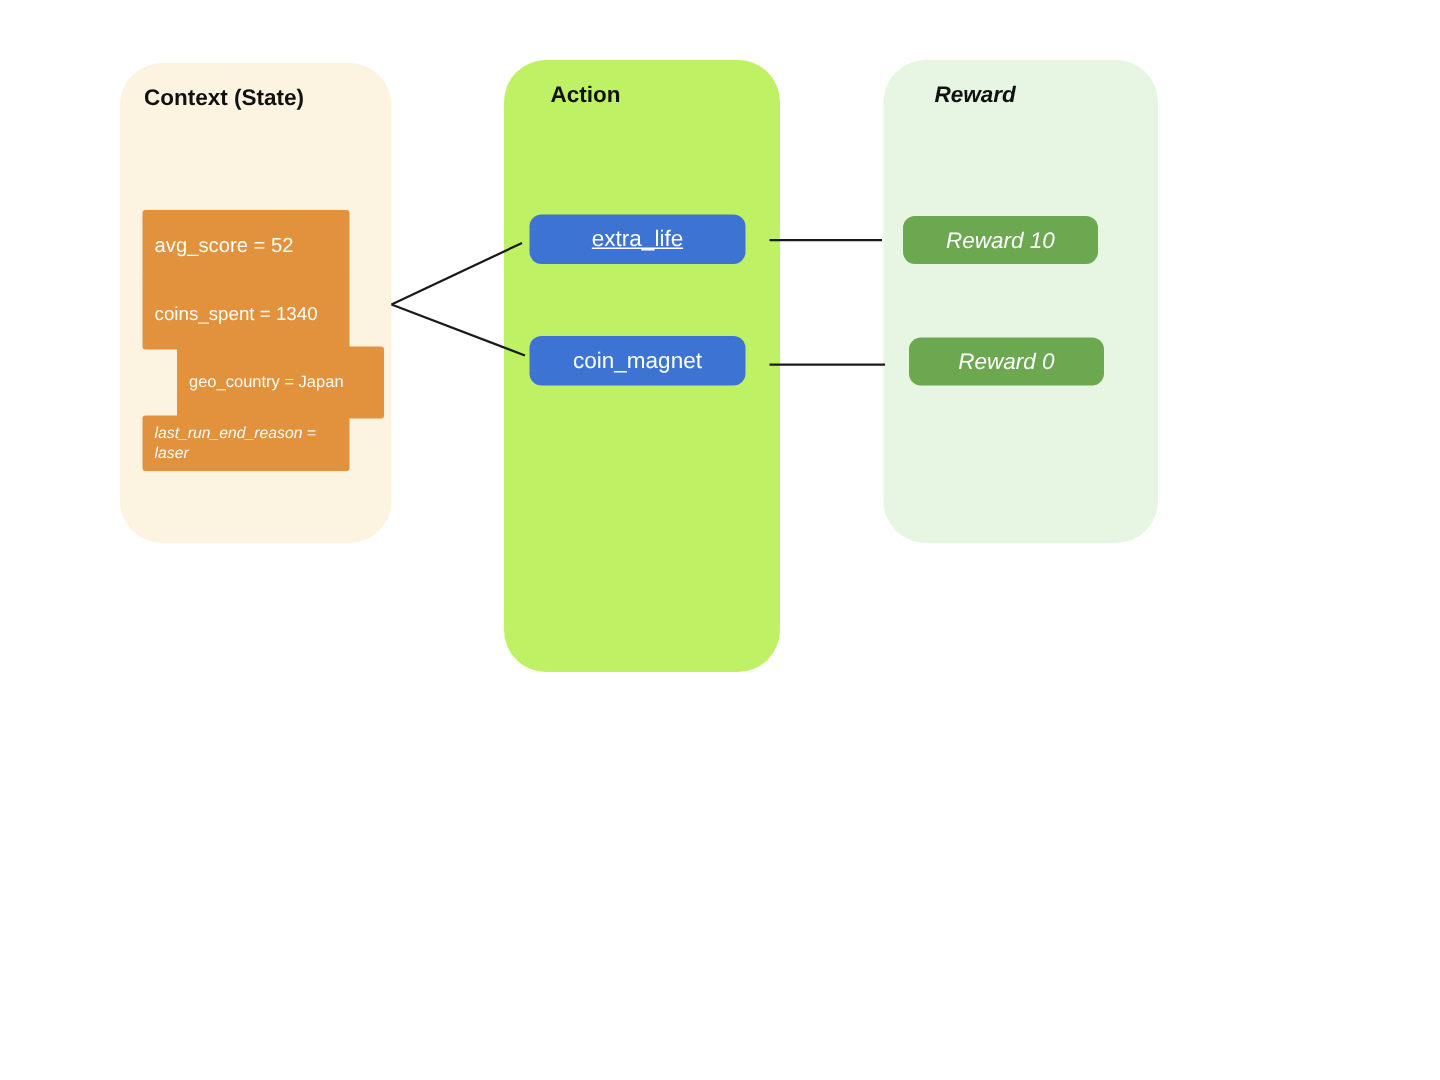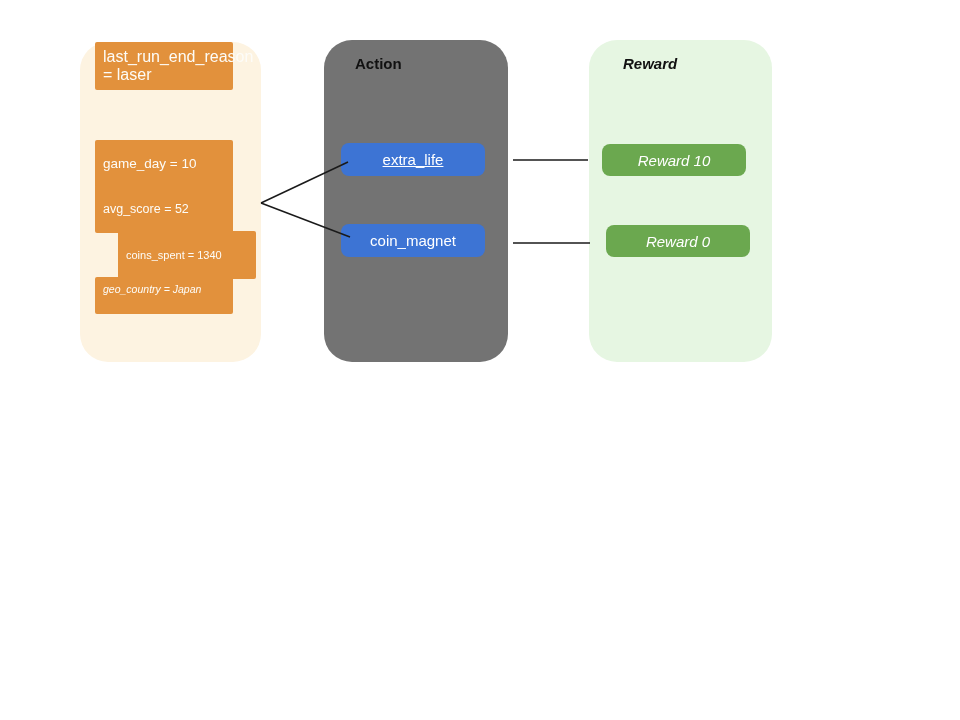--- a/index.html
+++ b/index.html
@@ -18,23 +18,23 @@
   .panel {
     position: absolute;
     border-radius: 28px;
   }
   .panel-context {
     left: 80px; top: 42px;
     width: 181px; height: 320px;
     background: #FDF3E1;
   }
   .panel-action {
-    left: 324px; top: 40px;
-    width: 184px; height: 322px;
-    background: #737373;
+    left: 336px; top: 40px;
+    width: 184px; height: 408px;
+    background: #bef264;
   }
   .panel-reward {
     left: 589px; top: 40px;
     width: 183px; height: 322px;
     background: #E6F6E2;
     font-style: italic;
   }
   .panel-title {
     position: absolute;
     top: 15px;
@@ -80,21 +80,21 @@
     font-size: 15px;
     display: flex;
     align-items: center;
     justify-content: center;
   }
   .action-btn.btn-1 { top: 103px; text-decoration: underline; }
   .action-btn.btn-2 { top: 184px; }
 
   .reward-btn {
     position: absolute;
-    width: 144px;
+    width: 130px;
     height: 32px;
     background: #6BA84F;
     border-radius: 8px;
     color: #ffffff;
     font-size: 15px;
     display: flex;
     align-items: center;
     justify-content: center;
   }
   .reward-btn.btn-1 { left: 13px; top: 104px; }
@@ -107,23 +107,20 @@
     pointer-events: none;
   }
 </style>
 </head>
 <body>
 
 <div class="canvas">
 
   <div class="panel panel-context">
     <div class="panel-title">Context (State)</div>
-    <div class="state-item">
-      <span>game_day = 10</span>
-    </div>
     <div class="state-item">
       <span>avg_score = 52</span>
     </div>
     <div class="state-item">
       <span>coins_spent = 1340</span>
     </div>
     <div class="state-item">
       <span>geo_country = Japan</span>
     </div>
     <div class="state-item">

